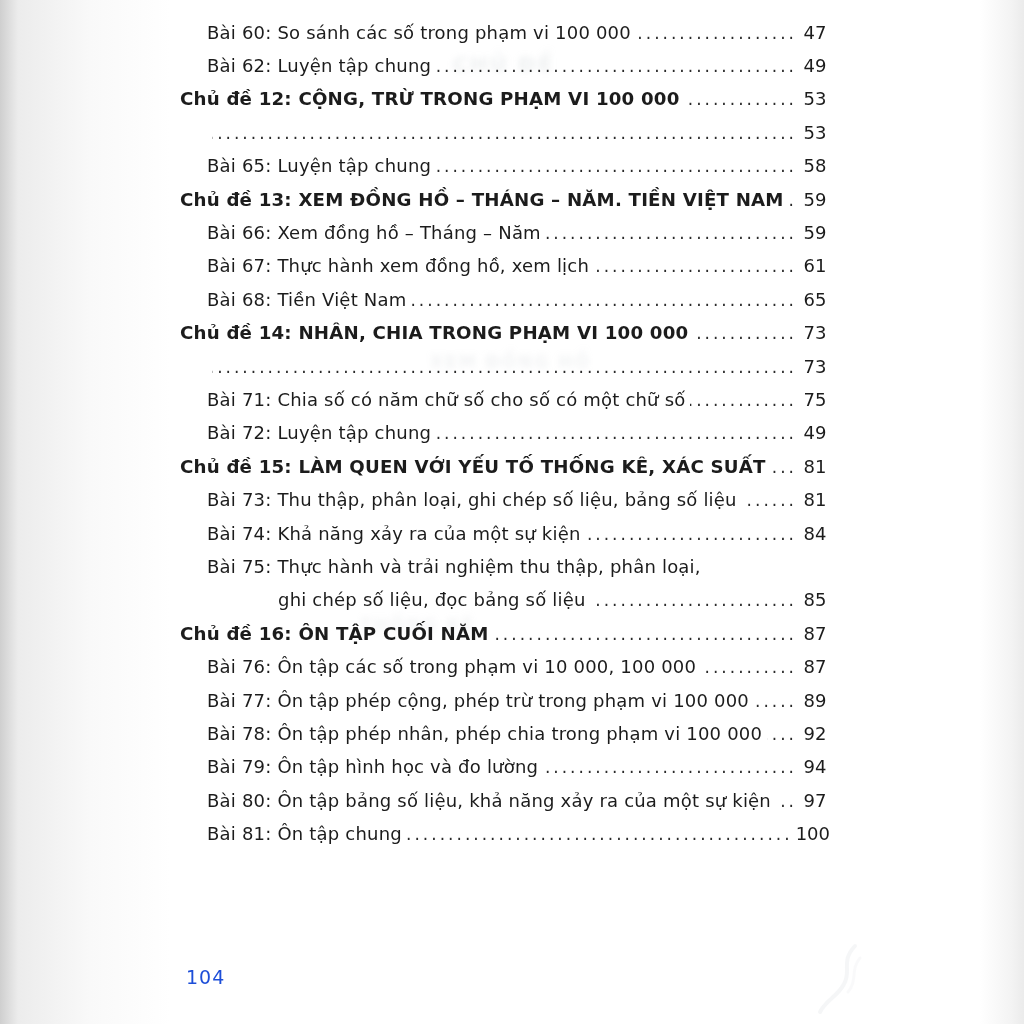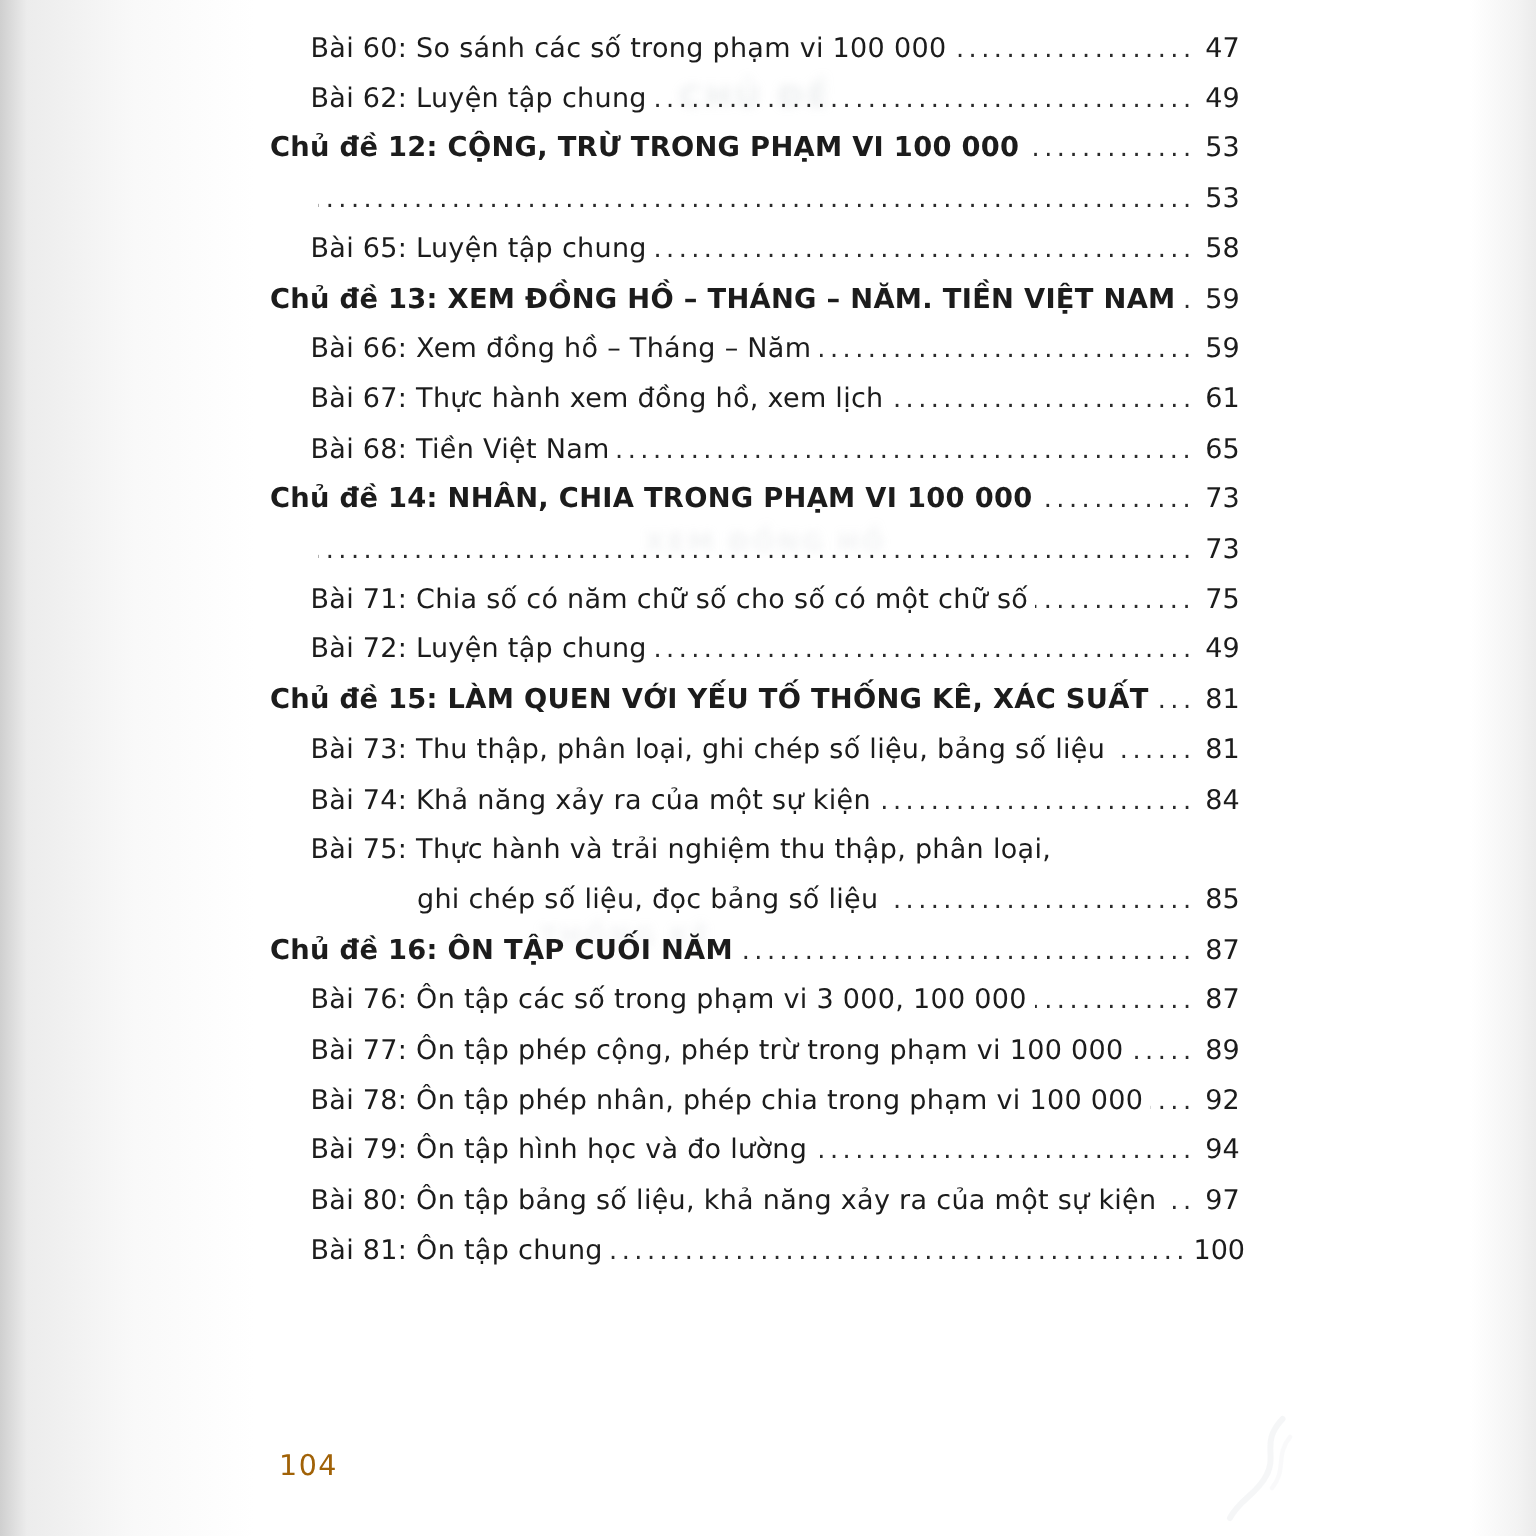--- a/index.html
+++ b/index.html
@@ -75,21 +75,21 @@
     font-size: 18.2px;
   }
   .type-lesson { padding-left: 27px; }
   .type-continuation { padding-left: 98px; }
 
   .footer-page-number {
     position: absolute;
     left: 186px;
     top: 966px;
     font-size: 19px;
-    color: #a16207;
+    color: #1d4ed8;
     letter-spacing: 1px;
   }
   .scan-artifact {
     position: absolute;
     left: 800px;
     top: 940px;
     opacity: 0.35;
     pointer-events: none;
   }
 </style>
@@ -210,21 +210,21 @@
       <span class="page">85</span>
     </div>
 
     <div class="row type-chapter">
       <span class="label">Chủ đề 16: ÔN TẬP CUỐI NĂM</span>
       <span class="leader"></span>
       <span class="page">87</span>
     </div>
 
     <div class="row type-lesson">
-      <span class="label">Bài 76: Ôn tập các số trong phạm vi 3 000, 100 000</span>
+      <span class="label">Bài 76: Ôn tập các số trong phạm vi 10 000, 100 000</span>
       <span class="leader"></span>
       <span class="page">87</span>
     </div>
 
     <div class="row type-lesson">
       <span class="label">Bài 77: Ôn tập phép cộng, phép trừ trong phạm vi 100 000</span>
       <span class="leader"></span>
       <span class="page">89</span>
     </div>
 

